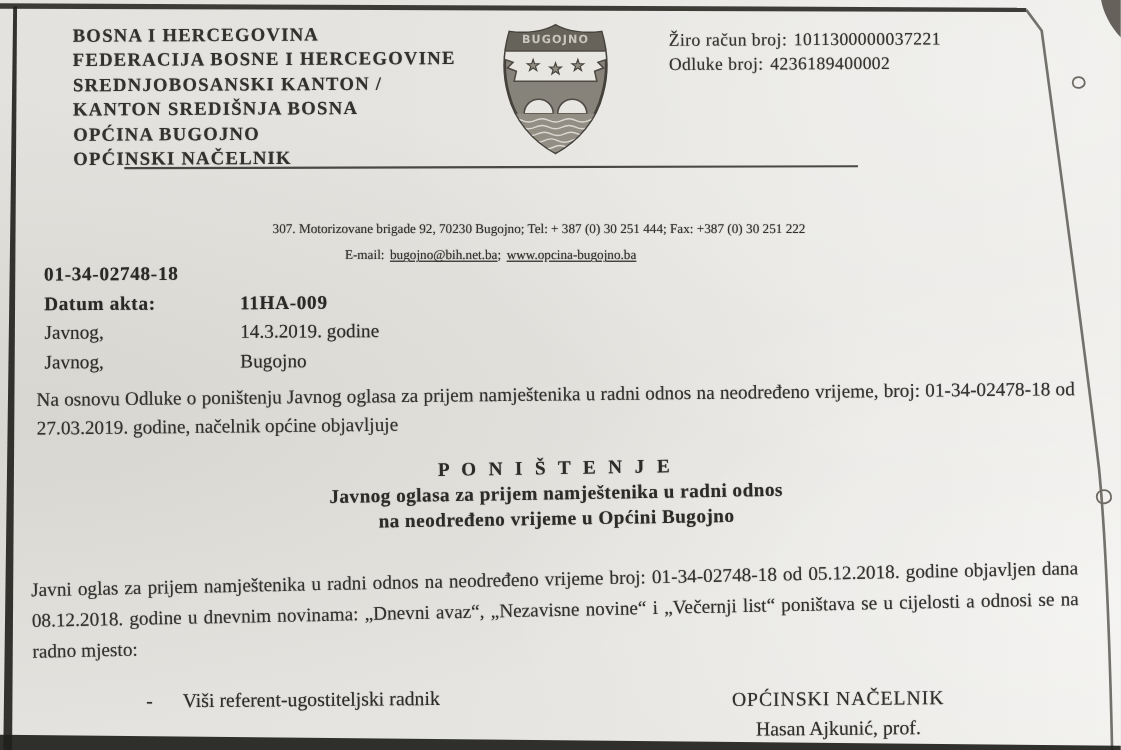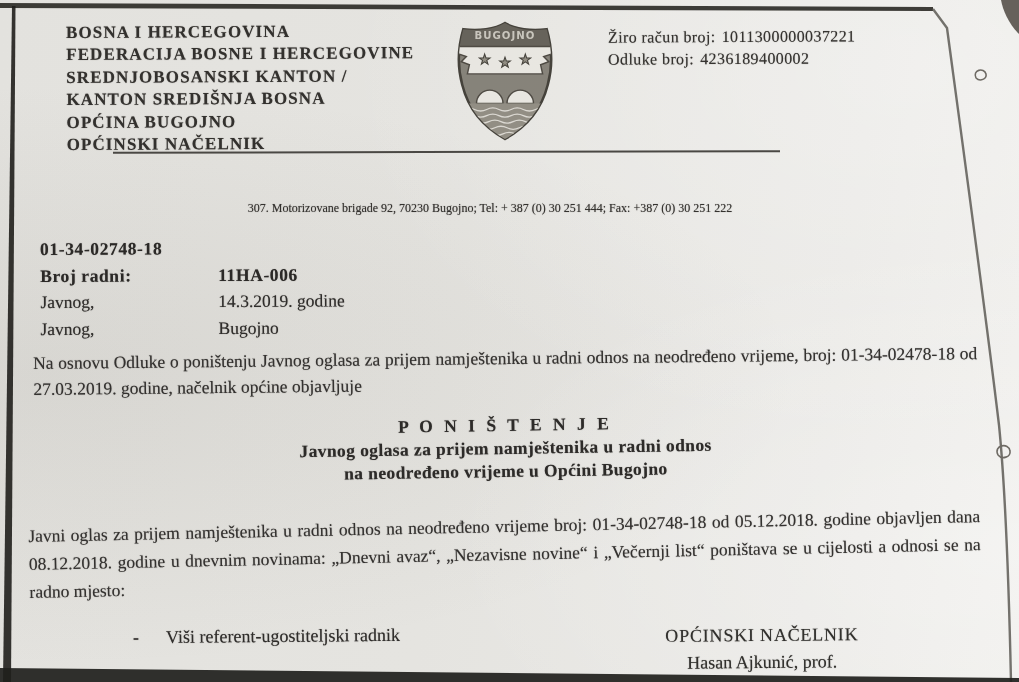--- a/index.html
+++ b/index.html
@@ -189,29 +189,32 @@
       <span class="lbl">Žiro račun broj:</span><span>1011300000037221</span>
     </div>
     <div class="reg-row">
       <span class="lbl">Odluke broj:</span><span>4236189400002</span>
     </div>
   </div>
 
   <div class="abs lh-divider"></div>
   <div class="abs address-block txt">
     <div>307. Motorizovane brigade 92, 70230 Bugojno; Tel: + 387 (0) 30 251 444; Fax: +387 (0) 30 251 222</div>
+    <div class="address-line2">
+      <span class="gap-r">E-mail:</span><span class="u-link">bugojno@bih.net.ba</span><span class="gap-r">;</span><span class="u-link">www.opcina-bugojno.ba</span>
+    </div>
   </div>
 
   <div class="abs case-info txt">
     <div class="case-row bold">
         <span>01-34-02748-18</span>
     </div>
     <div class="case-row bold">
-      <span class="lbl">Broj radni:</span>
-        <span>11HA-006</span>
+      <span class="lbl">Datum akta:</span>
+        <span>11HA-009</span>
     </div>
     <div class="case-row">
       <span class="lbl">Javnog,</span>
         <span>14.3.2019. godine</span>
     </div>
     <div class="case-row">
       <span class="lbl">Javnog,</span>
         <span>Bugojno</span>
     </div>
   </div>

